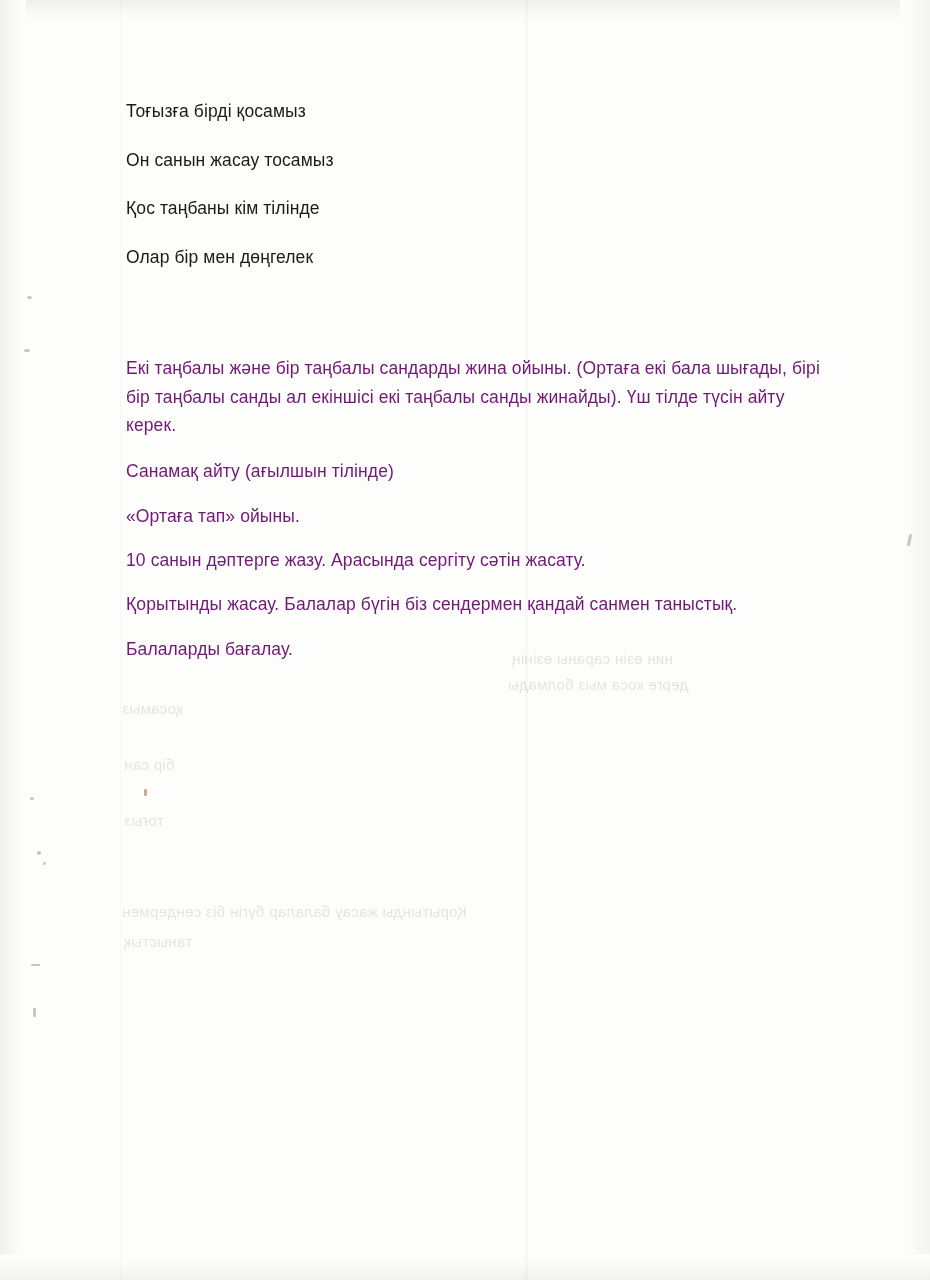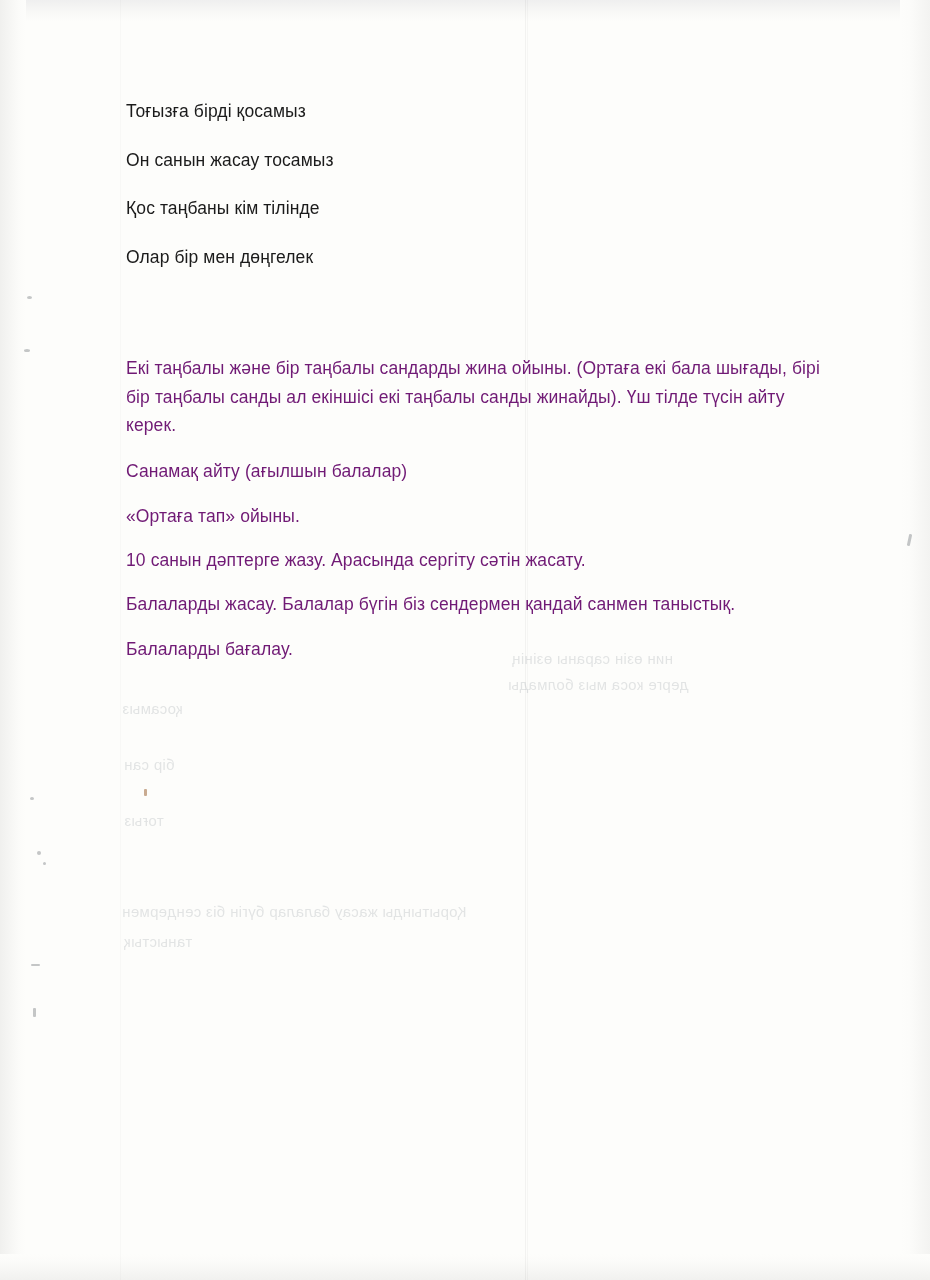--- a/index.html
+++ b/index.html
@@ -154,20 +154,20 @@
     <div class="stanza">
       <p class="line">Тоғызға бірді қосамыз</p>
       <p class="line">Он санын жасау тосамыз</p>
       <p class="line">Қос таңбаны кім тілінде</p>
       <p class="line">Олар бір мен дөңгелек</p>
     </div>
 
     <div class="block-gap"></div>
 
     <p class="para">Екі таңбалы және бір таңбалы сандарды жина ойыны. (Ортаға екі бала шығады, бірі бір таңбалы санды ал екіншісі екі таңбалы санды жинайды). Үш тілде түсін айту керек.</p>
-    <p class="para tight">Санамақ айту (ағылшын балалар)</p>
+    <p class="para tight">Санамақ айту (ағылшын тілінде)</p>
     <p class="para tight">«Ортаға тап» ойыны.</p>
     <p class="para tight">10 санын  дәптерге жазу. Арасында сергіту сәтін жасату.</p>
-    <p class="para tight">Балаларды жасау. Балалар бүгін біз сендермен  қандай санмен таныстық.</p>
+    <p class="para tight">Қорытынды жасау. Балалар бүгін біз сендермен  қандай санмен таныстық.</p>
     <p class="para last">Балаларды бағалау.</p>
 
   </div>
 </div>
 
 </body></html>

